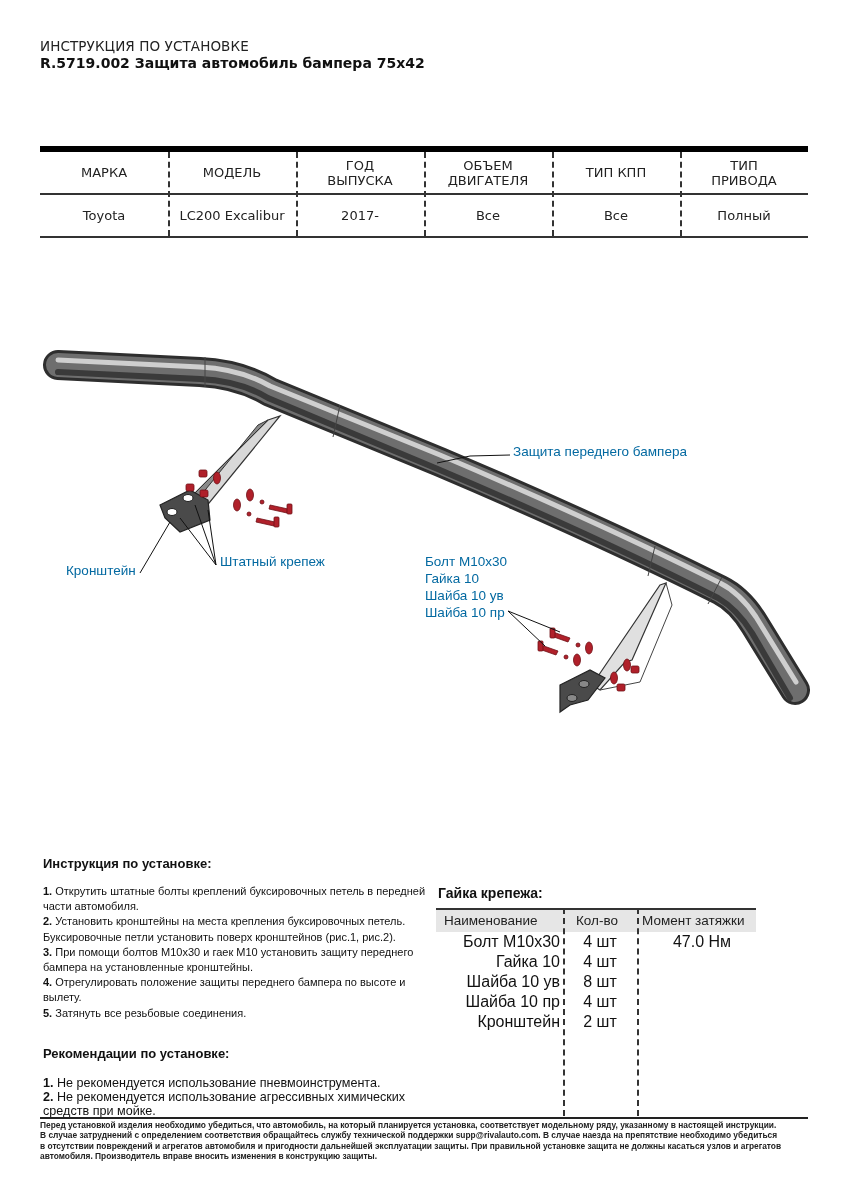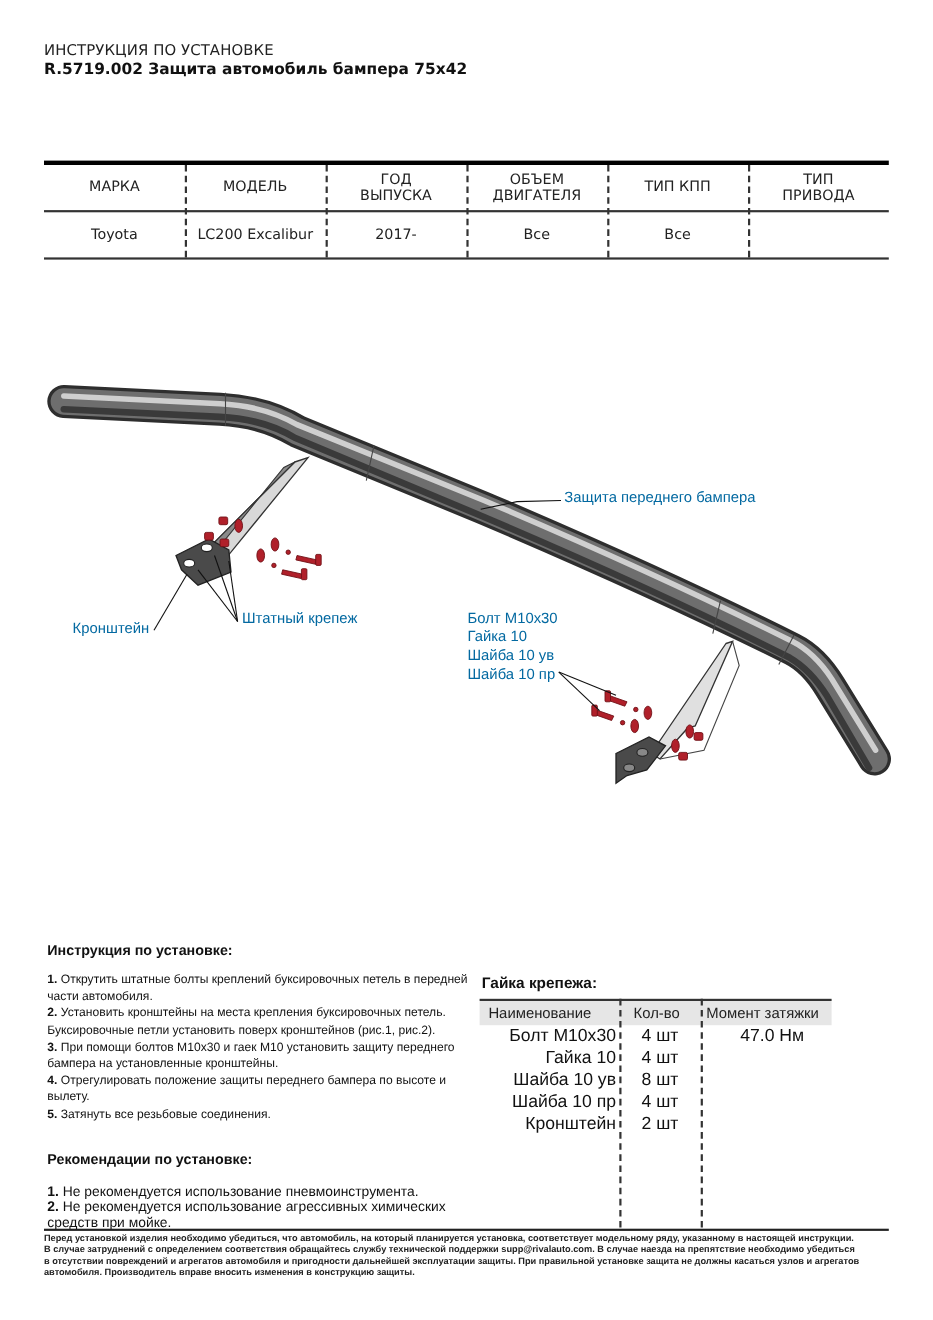--- a/index.html
+++ b/index.html
@@ -2,21 +2,21 @@
 <html><head>
 <meta charset="utf-8">
 <style>
   html, body { margin:0; padding:0; background:#ffffff; }
   body { width:848px; height:1200px; position:relative; overflow:hidden; font-family:"DejaVu Sans", sans-serif; color:#1a1a1a; }
   .abs { position:absolute; }
   .hdr1 { left:40px; top:38px; font-size:13.5px; letter-spacing:0.1px; color:#222; }
   .hdr2 { left:40px; top:55px; font-size:14px; font-weight:bold; color:#111; }
 
   
-  .vtable { left:40px; top:146px; width:768px; height:84px; border-top:4px solid #000000; border-bottom:2px solid #333;text-decoration:underline; }
+  .vtable { left:40px; top:146px; width:768px; height:84px; border-top:6px solid #000000; border-bottom:2px solid #333;text-decoration:underline; }
   .vtable .midline { position:absolute; left:0; right:0; top:41px; border-top:2px solid #333; }
   .vtable .vsep { position:absolute; top:0; bottom:0; border-left:2px dashed #333; }
   .vtable .cell { position:absolute; display:flex; align-items:center; justify-content:center; text-align:center; font-size:13px; color:#222; line-height:15px; }
   .vtable .hcell { top:0; height:41px; }
   .vtable .dcell { top:43px; height:40px; }
 
   
   .drawing { left:0; top:330px; width:848px; height:420px; }
   .lbl { font-family:"Liberation Sans", sans-serif; font-size:13.5px; color:#0369a1; }
 
@@ -77,20 +77,21 @@
   <div class="cell hcell" style="left:640px;width:128px;flex-direction:column">
       <span>ТИП</span>
       <span>ПРИВОДА</span>
     </div>
 
   <div class="cell dcell" style="left:0;width:128px">Toyota</div>
   <div class="cell dcell" style="left:128px;width:128px">LC200 Excalibur</div>
   <div class="cell dcell" style="left:256px;width:128px">2017-</div>
   <div class="cell dcell" style="left:384px;width:128px">Все</div>
   <div class="cell dcell" style="left:512px;width:128px">Все</div>
+  <div class="cell dcell" style="left:640px;width:128px">Полный</div>
 </div>
 
 <svg class="abs drawing" viewBox="0 330 848 420">
   <defs>
     <linearGradient id="tubeGrad" x1="0" y1="0" x2="0" y2="1">
       <stop offset="0" stop-color="#9a9a9a"></stop>
       <stop offset="0.25" stop-color="#e8e8e8"></stop>
       <stop offset="0.55" stop-color="#6a6a6a"></stop>
       <stop offset="1" stop-color="#2e2e2e"></stop>
     </linearGradient>

